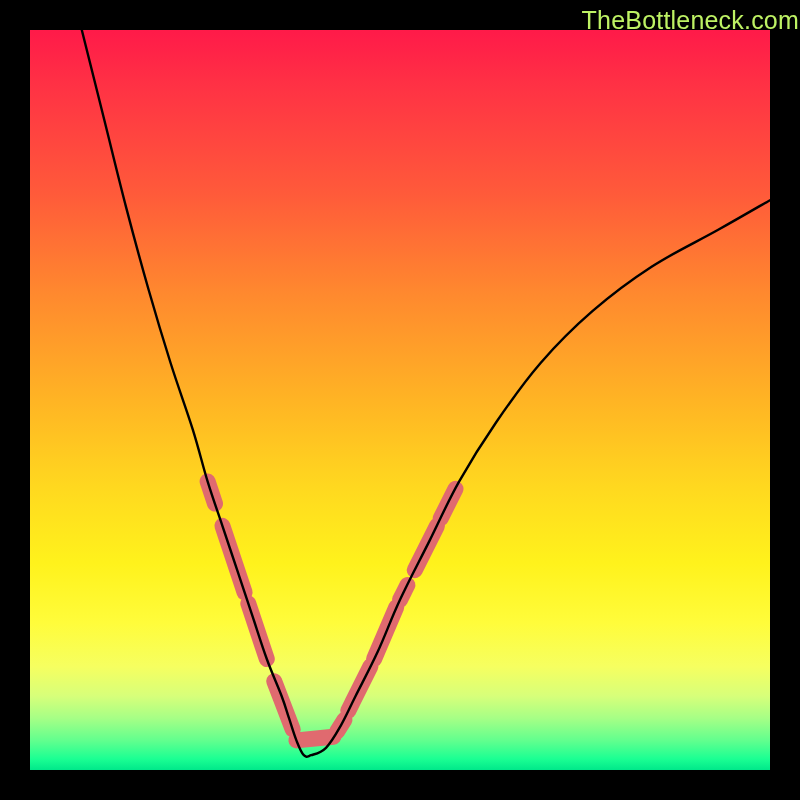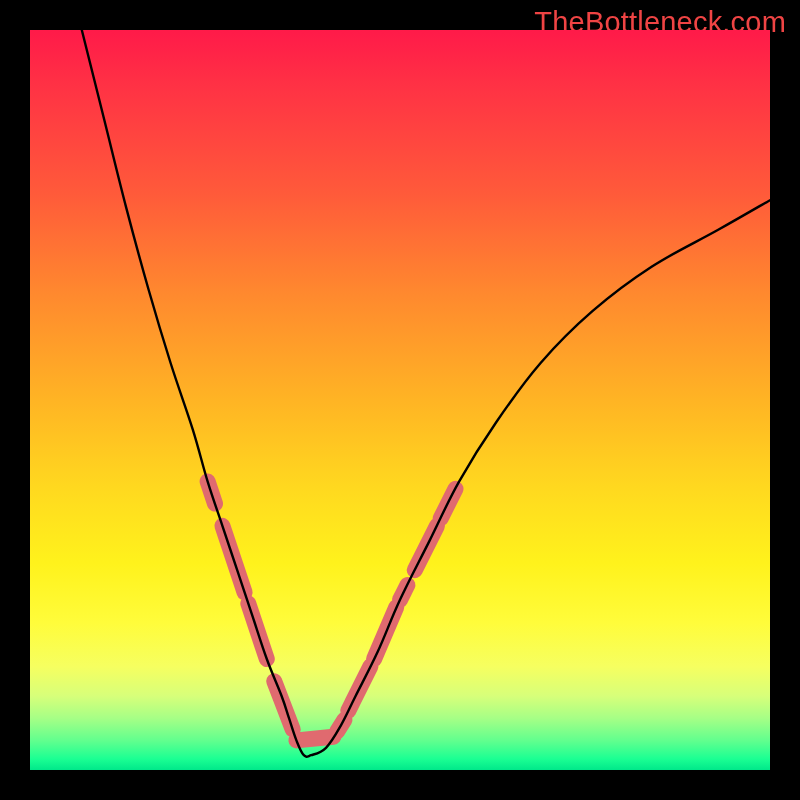--- a/index.html
+++ b/index.html
@@ -40,23 +40,23 @@
       #d7ff7a 90%,
       #a6ff86 93%,
       #62ff8e 96%,
       #1bff93 98.5%,
       #00e88a 100%
     );
   }
   .watermark {
     position: absolute;
     top: 6px;
-    right: 14px;
-    color: #ef4444;
-    font-size: 29px;
+    right: 1px;
+    color: #bef264;
+    font-size: 25px;
     letter-spacing: 0.2px;
     user-select: none;
   }
   svg.curve {
     position: absolute;
     left: 0;
     top: 0;
     width: 740px;
     height: 740px;
     overflow: visible;

